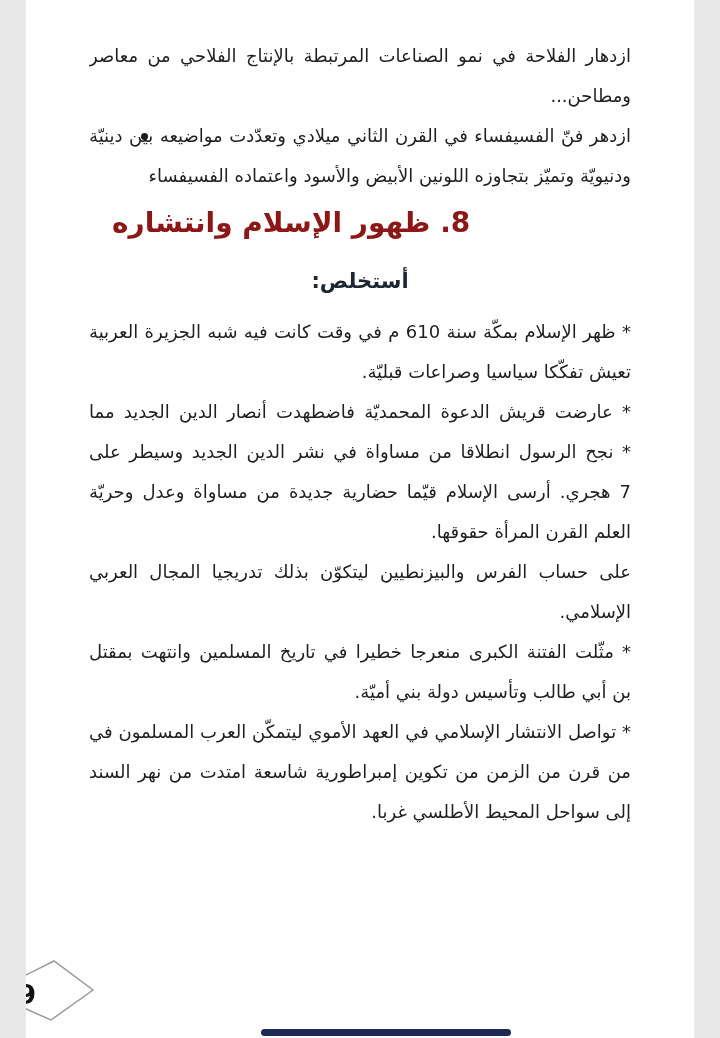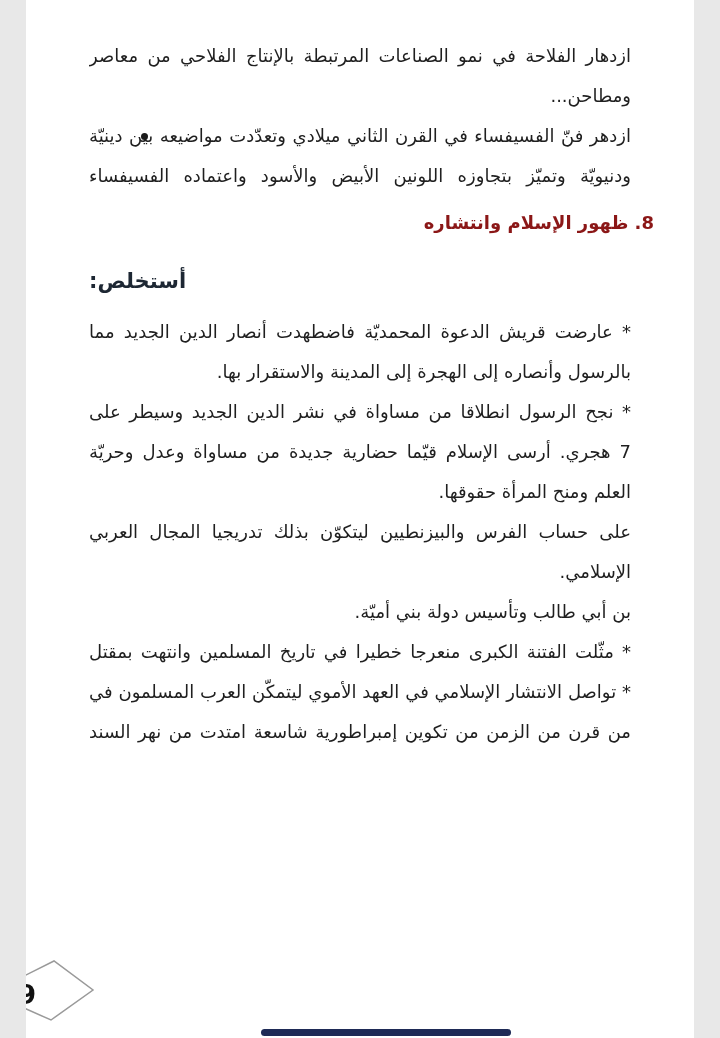--- a/index.html
+++ b/index.html
@@ -20,37 +20,38 @@
   }
   .line{
     font-size:18px;
     line-height:40px;
     text-align:justify;
     text-align-last:justify;
     overflow:hidden;
     height:40px;
   }
   .line.last-line{
+    text-align:right;
     text-align-last:right;
   }
   .section-heading{
     margin-top:12px;
     height:30px;
     line-height:30px;
-    text-align:right;
-    font-size:18px;
+    text-align:left;
+    font-size:28px;
     font-weight:bold;
     color:#8b1717;
     transform:translateX(23px);
   }
   .sub-heading{
     margin-top:28px;
     height:30px;
     line-height:30px;
-    text-align:left;
+    text-align:center;
     font-size:21px;
     font-weight:bold;
     color:#1d2733;
   }
   .points{margin-top:16px;}
   .bullet-dot{
     position:absolute;
     left:115px;top:133px;
     width:7px;height:7px;
     border-radius:50%;
@@ -84,39 +85,43 @@
         <div class="line">ازدهر فنّ الفسيفساء في القرن الثاني ميلادي وتعدّدت مواضيعه بين دينيّة</div>
         <div class="line last-line">ودنيويّة وتميّز بتجاوزه اللونين الأبيض والأسود واعتماده الفسيفساء الملوّنة.</div>
       </div>
 
     <div class="section-heading">8. ظهور الإسلام وانتشاره</div>
 
     <div class="sub-heading">أستخلص:</div>
 
     <div class="points">
       <div>
+          <div class="line">* ظهر الإسلام بمكّة سنة  610 م في وقت كانت فيه شبه الجزيرة العربية</div>
+          <div class="line last-line">تعيش تفكّكا سياسيا وصراعات قبليّة.</div>
+        </div>
+      <div>
           <div class="line">* عارضت قريش الدعوة المحمديّة فاضطهدت أنصار الدين الجديد مما دفع</div>
-          <div class="line last-line">بالرسول وأنصاره إلى الهجرة إلى المدينة والاستقرار بها.</div>
         </div>
       <div>
           <div class="line">* نجح الرسول انطلاقا من مساواة في نشر الدين الجديد وسيطر على مكّة سنة</div>
           <div class="line">7 هجري. أرسى الإسلام قيّما حضارية جديدة من مساواة وعدل وحريّة وشجع</div>
-          <div class="line last-line">العلم ومنح المرأة حقوقها.</div>
+          <div class="line last-line">العلم القرن المرأة حقوقها.</div>
         </div>
       <div>
           <div class="line">على حساب الفرس والبيزنطيين ليتكوّن بذلك تدريجيا المجال العربي</div>
           <div class="line last-line">الإسلامي.</div>
         </div>
       <div>
+          <div class="line">* مثّلت الفتنة الكبرى منعرجا خطيرا في تاريخ المسلمين وانتهت بمقتل علي</div>
           <div class="line last-line">بن أبي طالب وتأسيس دولة بني أميّة.</div>
-          <div class="line">* مثّلت الفتنة الكبرى منعرجا خطيرا في تاريخ المسلمين وانتهت بمقتل علي</div>
         </div>
       <div>
           <div class="line">* تواصل الانتشار الإسلامي في العهد الأموي ليتمكّن العرب المسلمون في أقلّ</div>
           <div class="line">من قرن من الزمن من تكوين إمبراطورية شاسعة امتدت من نهر السند شرقا</div>
+          <div class="line last-line">إلى سواحل المحيط الأطلسي غربا.</div>
         </div>
     </div>
 
   </div>
 
   <div class="bullet-dot"></div>
 
   <svg class="page-badge" width="74" height="64" viewBox="0 0 74 64">
     <polygon points="0,16 30,1 69,30 27,60 0,48" fill="#ffffff" stroke="#9a9a9a" stroke-width="1.5"></polygon>
     <text x="12" y="44" font-size="26" font-weight="bold" fill="#111111" font-family="DejaVu Sans, sans-serif">9</text>

